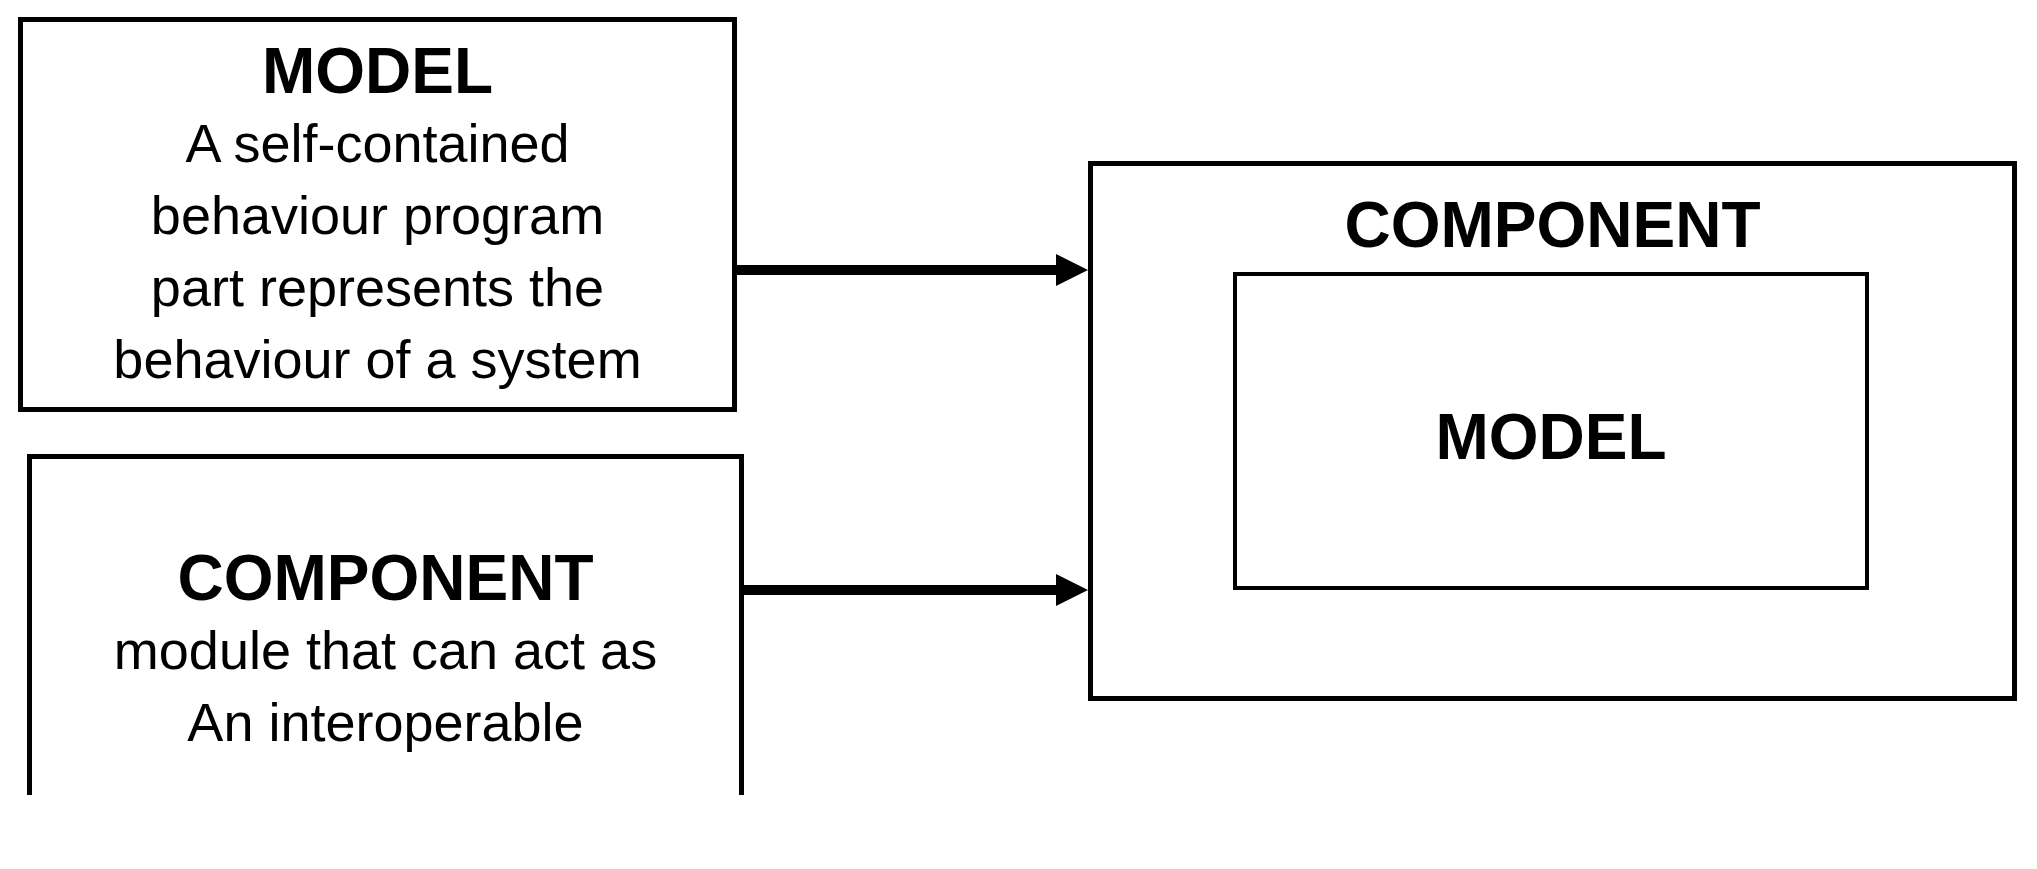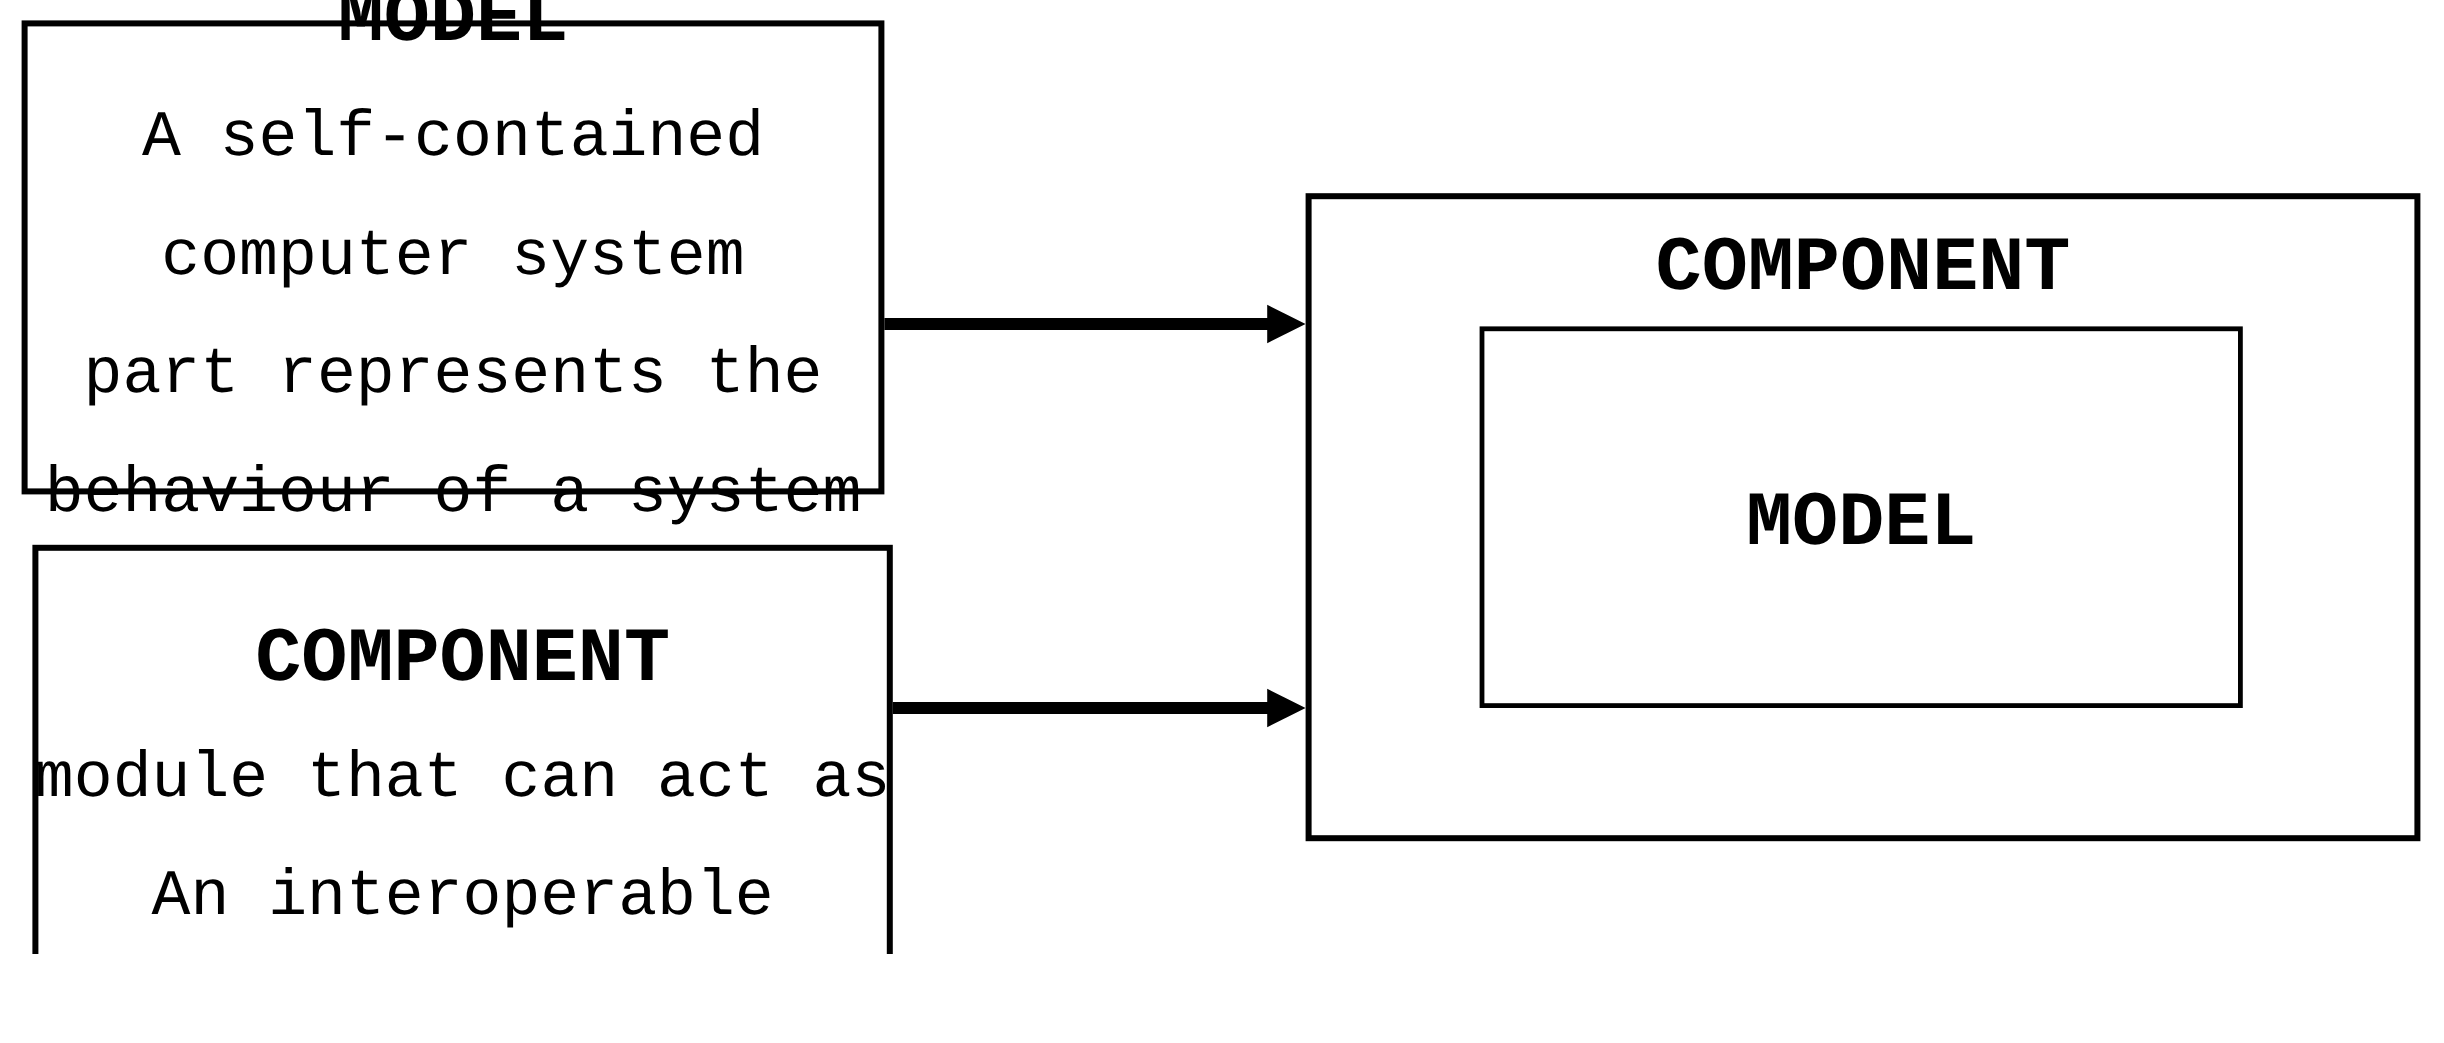--- a/index.html
+++ b/index.html
@@ -5,21 +5,21 @@
   html, body {
     margin: 0;
     padding: 0;
     background: #ffffff;
   }
   .canvas {
     position: relative;
     width: 2037px;
     height: 795px;
     background: #ffffff;
-    font-family: Liberation Mono, monospace;
+    font-family: Liberation Sans, sans-serif;
     color: #000000;
     overflow: hidden;
   }
   .dbox {
     position: absolute;
     box-sizing: border-box;
     border: 5px solid #000000;
     background: #ffffff;
     display: flex;
     flex-direction: column;
@@ -30,21 +30,20 @@
   .dbox .title {
     font-weight: bold;
     font-size: 64px;
     line-height: 72px;
     white-space: nowrap;
   }
   .dbox .bodyline {
     font-size: 54px;
     line-height: 72px;
     white-space: nowrap;
-    margin-top: 27px;
   }
   
   #box-model-def      { left: 18px;  top: 17px;  width: 719px; height: 395px; }
   #box-component-def  { left: 27px;  top: 454px; width: 717px; height: 391px; }
   
   #box-component-container {
     left: 1088px; top: 161px; width: 929px; height: 540px;
     justify-content: flex-start;
   }
   #box-component-container .title {
@@ -86,21 +85,21 @@
   #arrow2-head  { left: 1056px; top: 574px; }
 </style>
 </head>
 <body>
 
 <div class="canvas">
 
   <div class="dbox" id="box-model-def">
     <div class="title">MODEL</div>
     <div class="bodyline">A self-contained</div>
-    <div class="bodyline">computer system</div>
+    <div class="bodyline">behaviour program</div>
     <div class="bodyline">part represents the</div>
     <div class="bodyline">behaviour of a system</div>
   </div>
 
   <div class="dbox" id="box-component-def">
     <div class="title">COMPONENT</div>
     <div class="bodyline">module that can act as</div>
     <div class="bodyline">An interoperable</div>
   </div>
 

